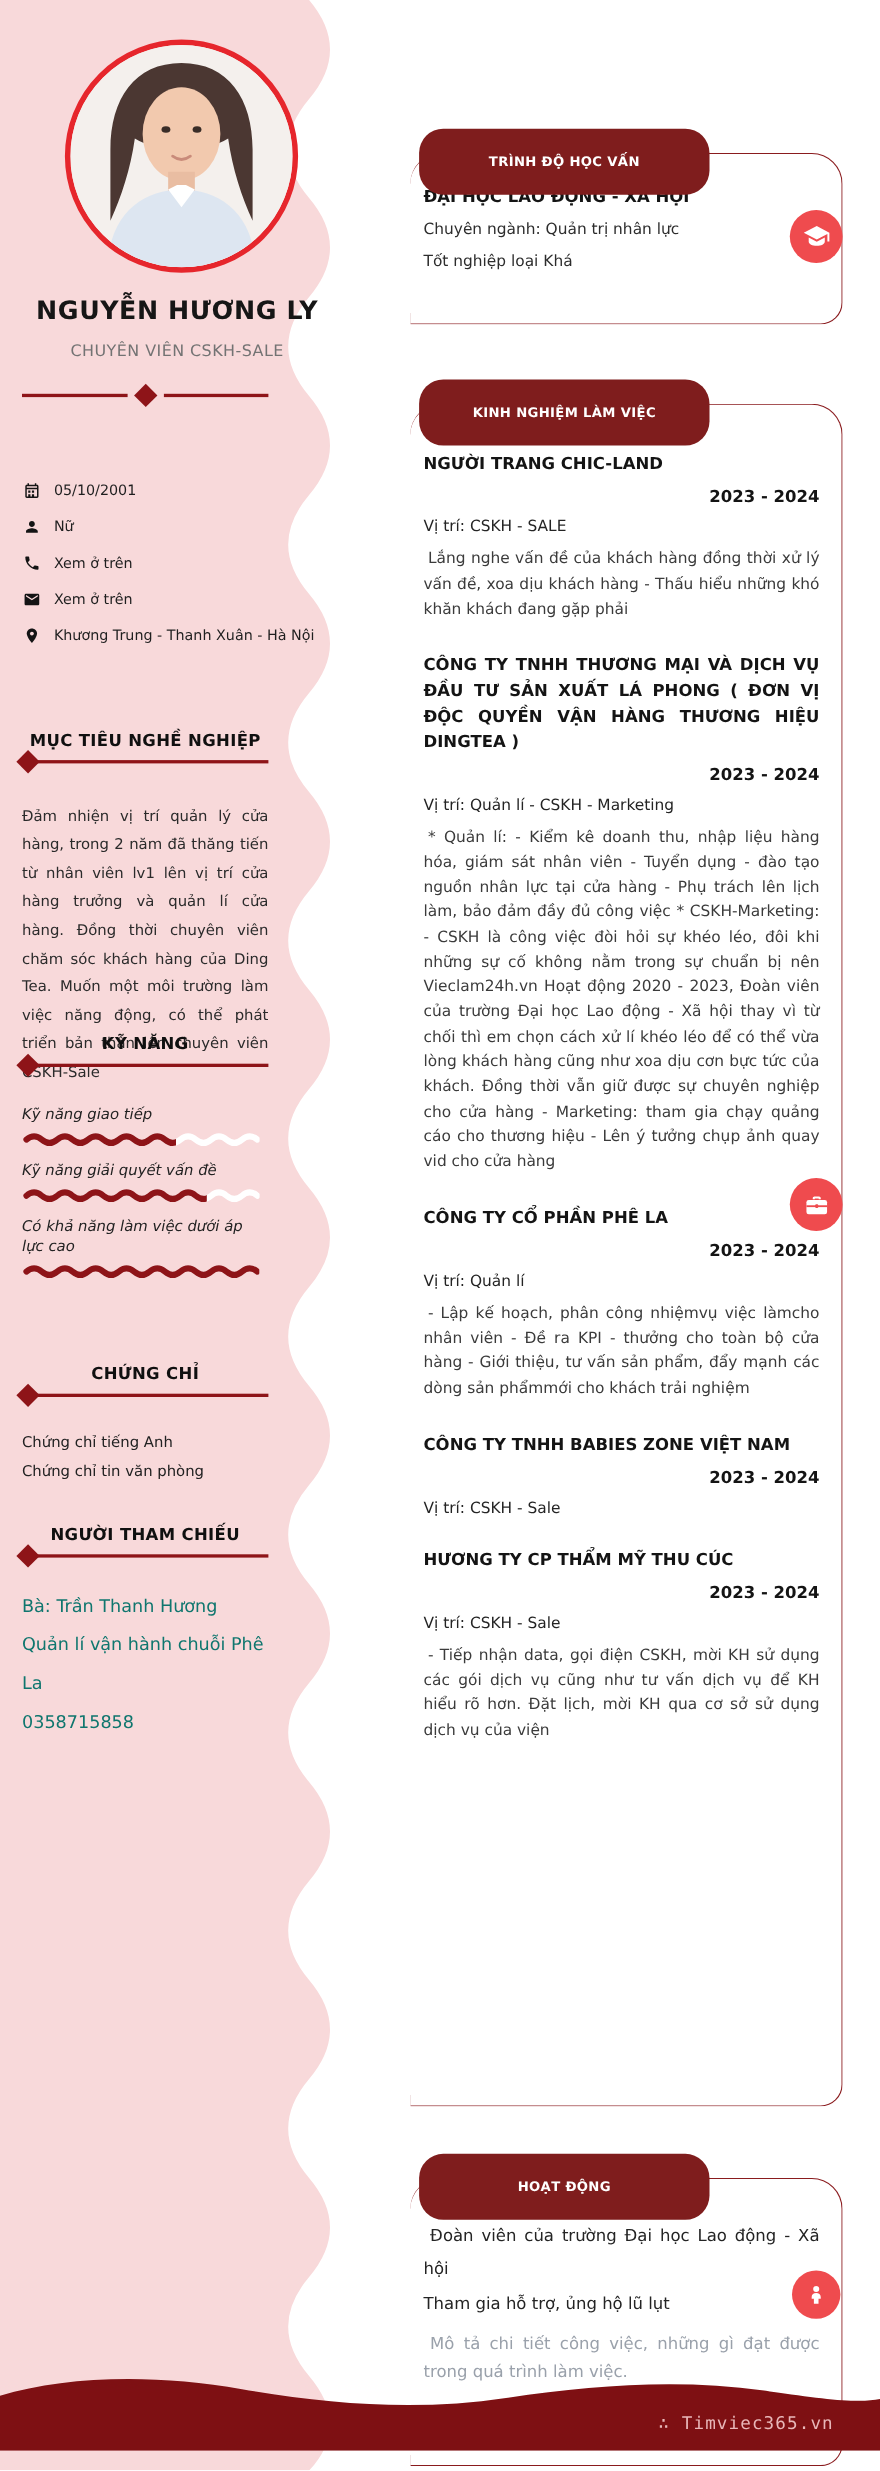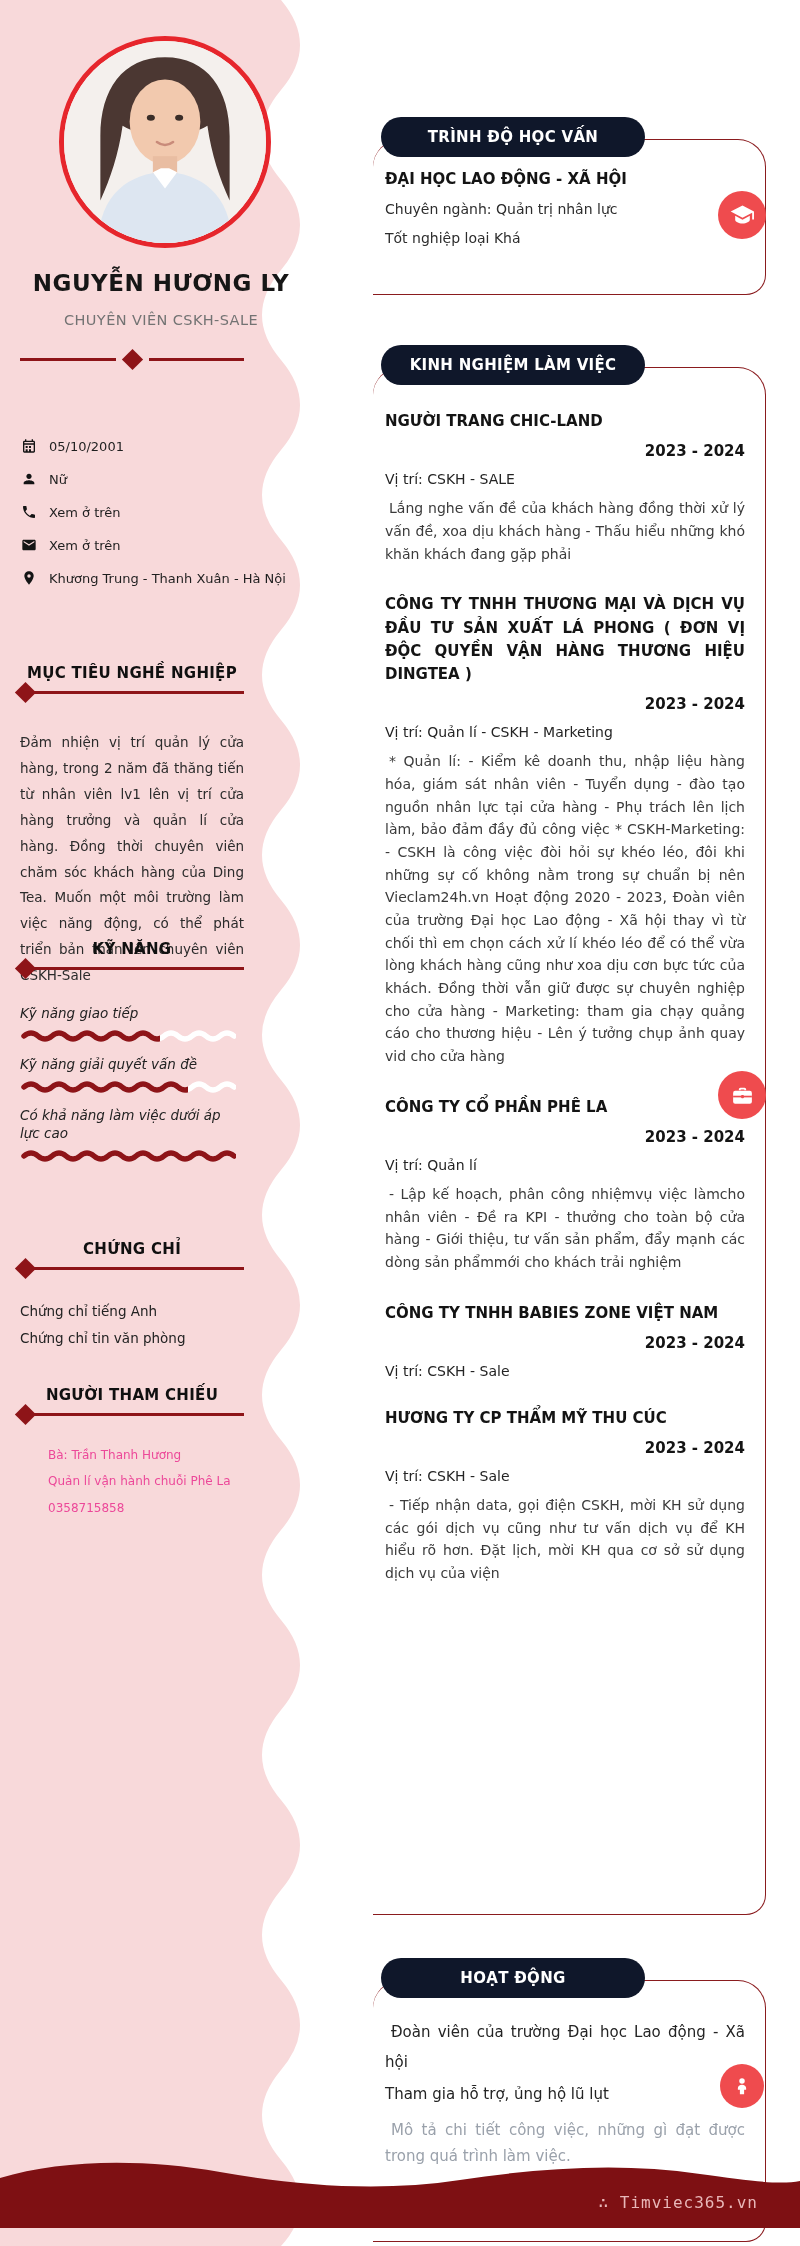--- a/index.html
+++ b/index.html
@@ -32,31 +32,31 @@
   .sh-rule{position:relative;height:3px;background:#8e1418;margin-top:9px;}
   .sh-rule .diamond{position:absolute;left:-2px;top:-6px;margin:0;}
   .obj-text{margin-top:36px;font-size:13.5px;line-height:1.92;color:#2b2b2b;text-align:justify;}
   .skill-item{margin-bottom:13px;}
   .skill-label{font-size:13.5px;color:#222;line-height:18px;font-style:italic;}
   .skillbar{position:relative;width:216px;height:12px;margin-top:8px;}
   .skillbar svg{position:absolute;left:0;top:0;}
   .skill-fill{position:absolute;left:0;top:0;height:12px;overflow:hidden;}
   .skills-list{margin-top:34px;}
   .cert-list{margin-top:28px;font-size:13.5px;color:#222;line-height:2.0;}
-  .ref-list{margin-top:26px;font-size:12px;color:#ec4899;line-height:2.2;margin-left:28px;}
+  .ref-list{margin-top:26px;font-size:16px;color:#0f766e;line-height:2.2;}
   
   .section-box{
     position:absolute;left:373px;width:392px;z-index:2;
     border:1.6px solid #8a1b1e;border-left:none;
     border-radius:28px 28px 20px 0;background:transparent;
   }
   .pill{
-    position:absolute;left:381px;width:264px;height:40px;z-index:4;
-    background:#0f172a;border-radius:22px;display:flex;align-items:center;justify-content:center;
-    color:#ffffff;font-size:15px;font-weight:bold;letter-spacing:.3px;
+    position:absolute;left:381px;width:264px;height:60px;z-index:4;
+    background:#7f1d1d;border-radius:22px;display:flex;align-items:center;justify-content:center;
+    color:#ffffff;font-size:12px;font-weight:bold;letter-spacing:.3px;
   }
   .icon-badge{
     position:absolute;left:718px;width:48px;height:48px;border-radius:50%;
     background:#ef4b4e;z-index:5;display:flex;align-items:center;justify-content:center;
   }
   .box-content{padding:30px 20px 0 12px;}
   .edu-school{font-size:15px;font-weight:bold;color:#141414;}
   .edu-line{font-size:14px;color:#2d2d2d;margin-top:13px;}
   .job{margin-bottom:28px;}
   .job-company{font-size:15px;font-weight:bold;color:#141414;line-height:1.55;text-align:justify;}

